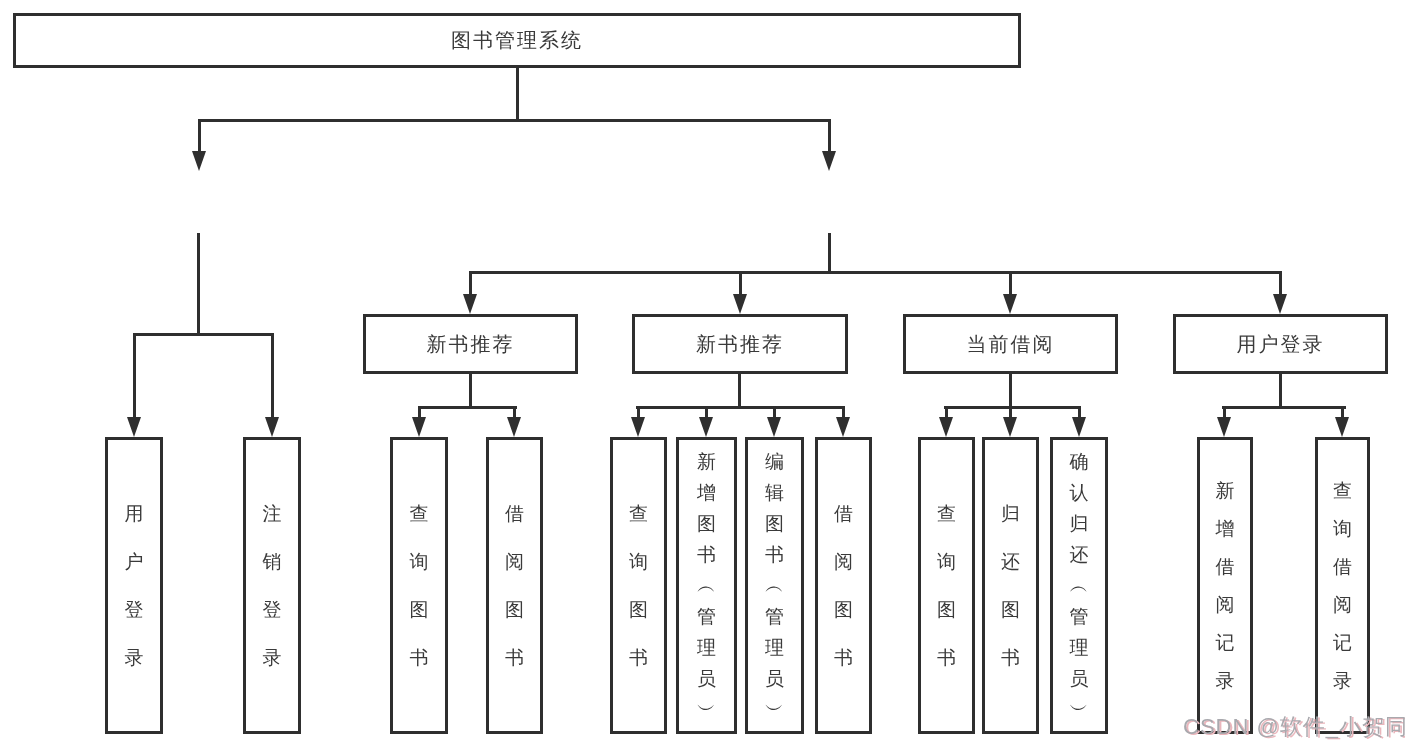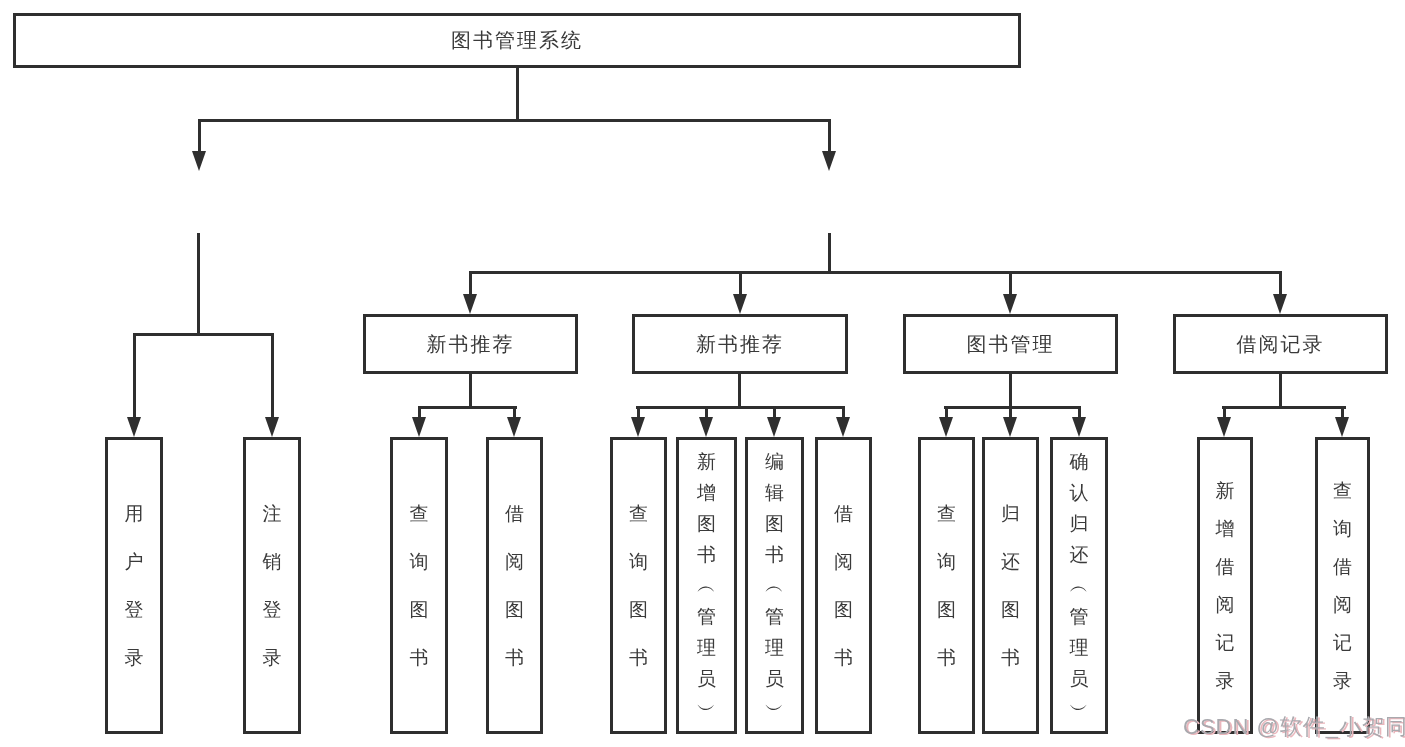--- a/index.html
+++ b/index.html
@@ -45,24 +45,24 @@
   </div>
 
 
   <div class="box h" style="left:363px;top:314px;width:215px;height:60px">
     <span class="lbl">新书推荐</span>
   </div>
   <div class="box h" style="left:632px;top:314px;width:216px;height:60px">
     <span class="lbl">新书推荐</span>
   </div>
   <div class="box h" style="left:903px;top:314px;width:215px;height:60px">
-    <span class="lbl">图书管理</span>
+    <span class="lbl">当前借阅</span>
   </div>
   <div class="box h" style="left:1173px;top:314px;width:215px;height:60px">
-    <span class="lbl">借阅记录</span>
+    <span class="lbl">用户登录</span>
   </div>
 
   <div class="box v" style="left:105px;top:437px;width:58px;height:297px">
     <span class="vtext" style="line-height: 48px;">用
 户
 登
 录</span>
   </div>
   <div class="box v" style="left:243px;top:437px;width:58px;height:297px">
     <span class="vtext" style="line-height: 48px;">注

